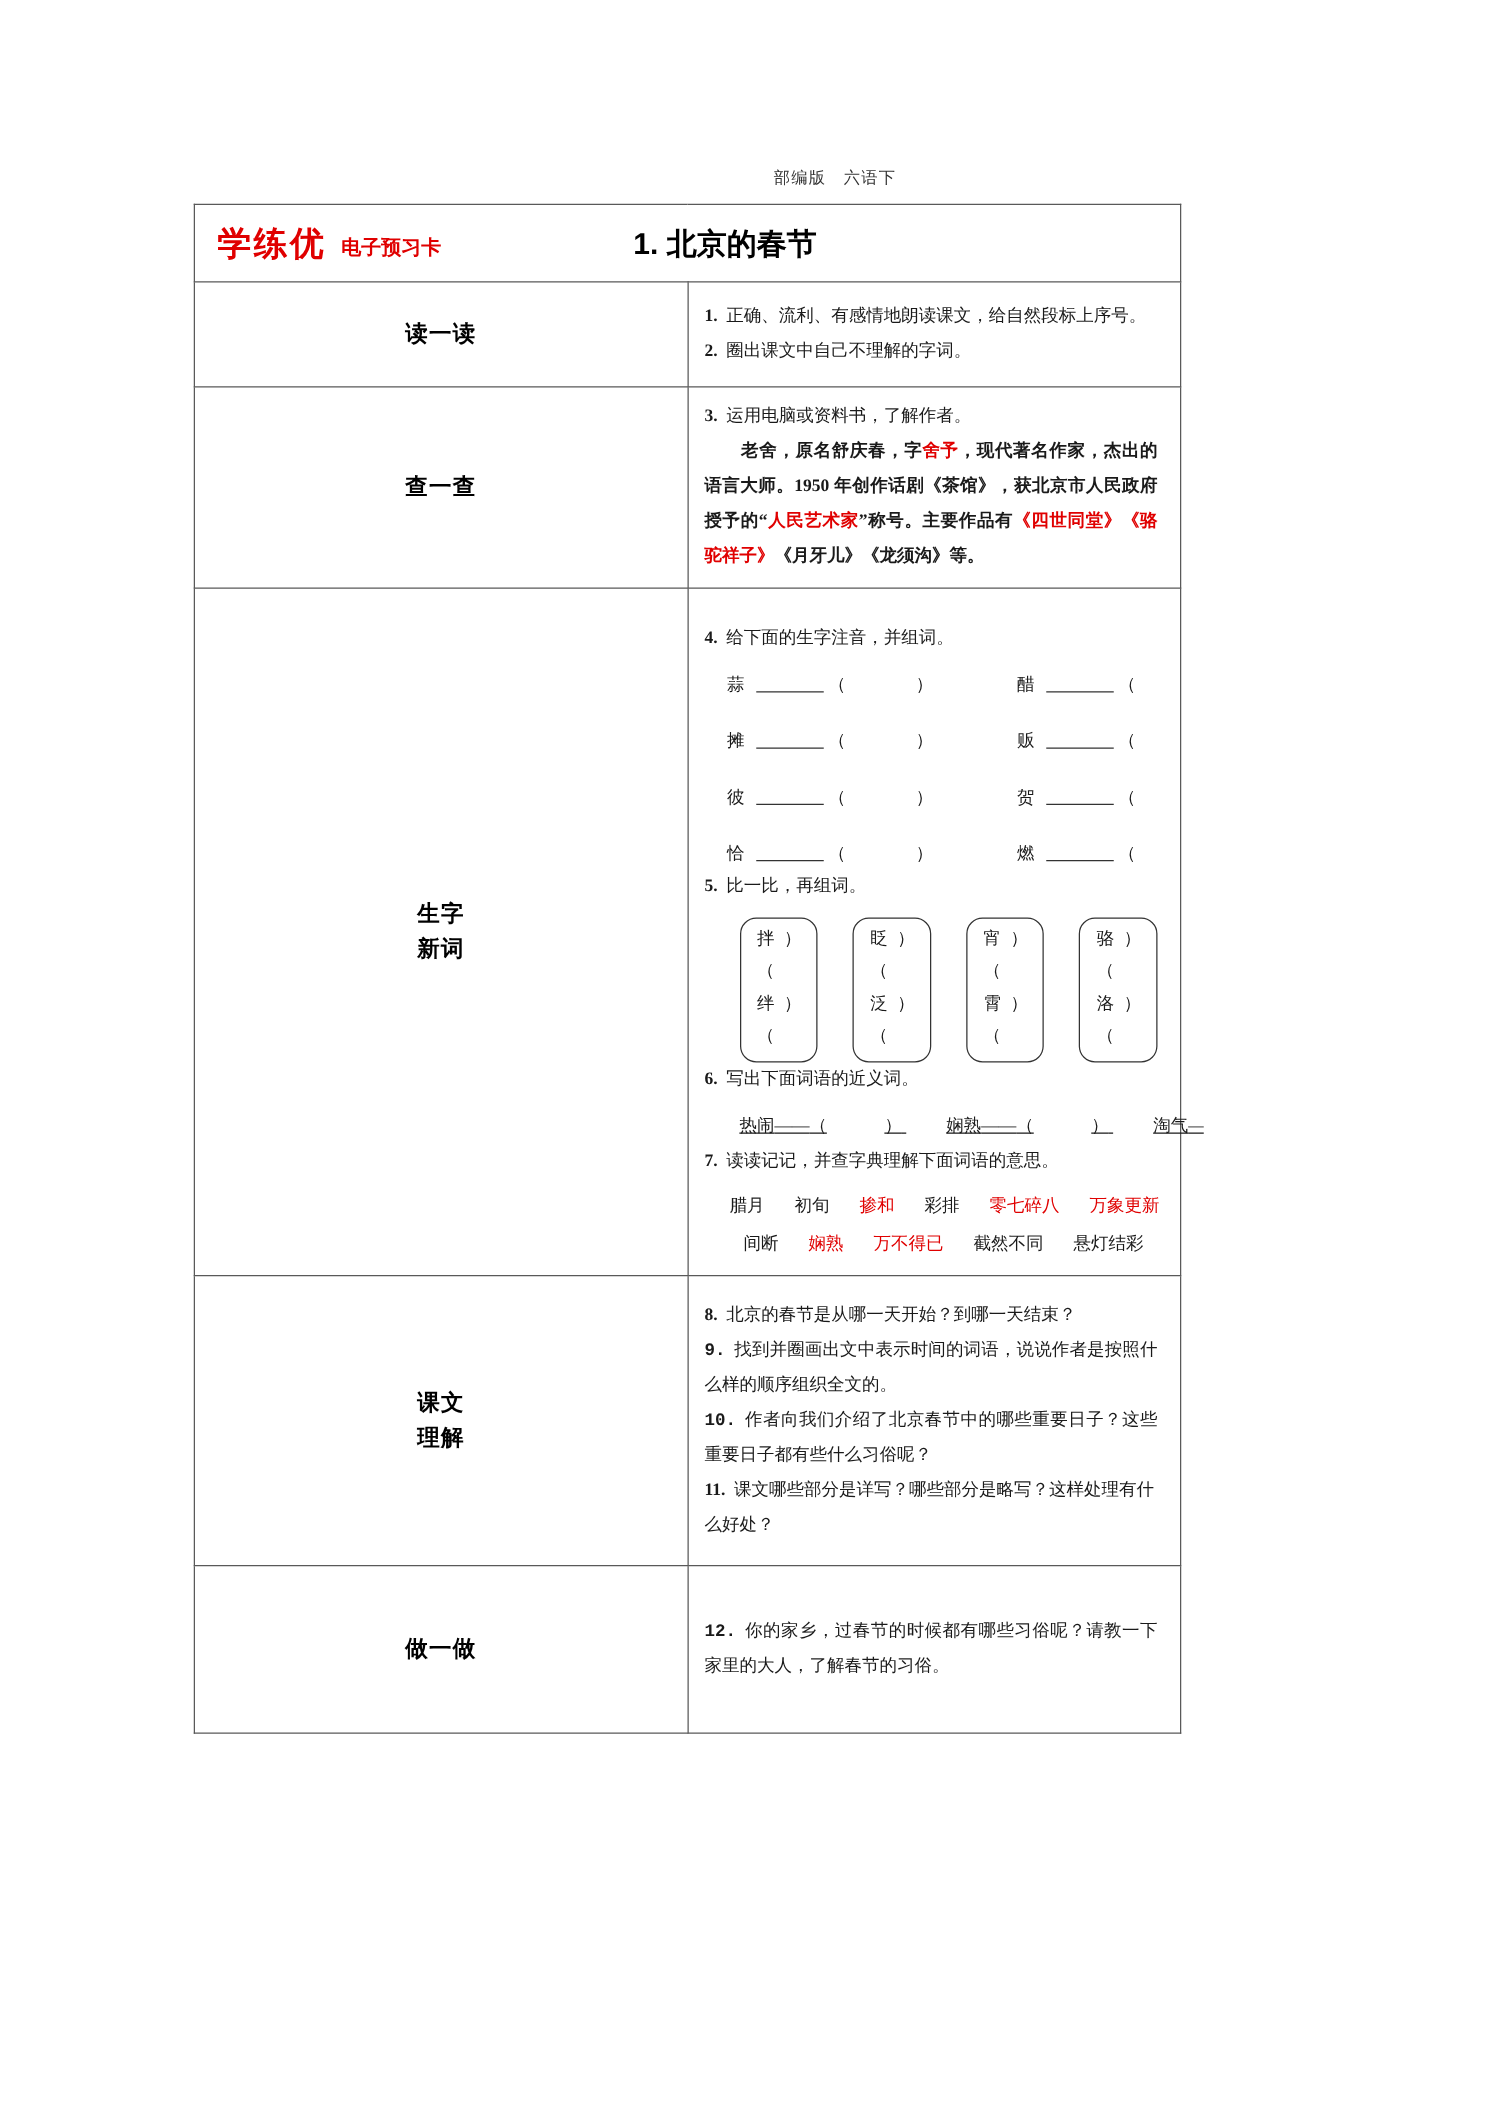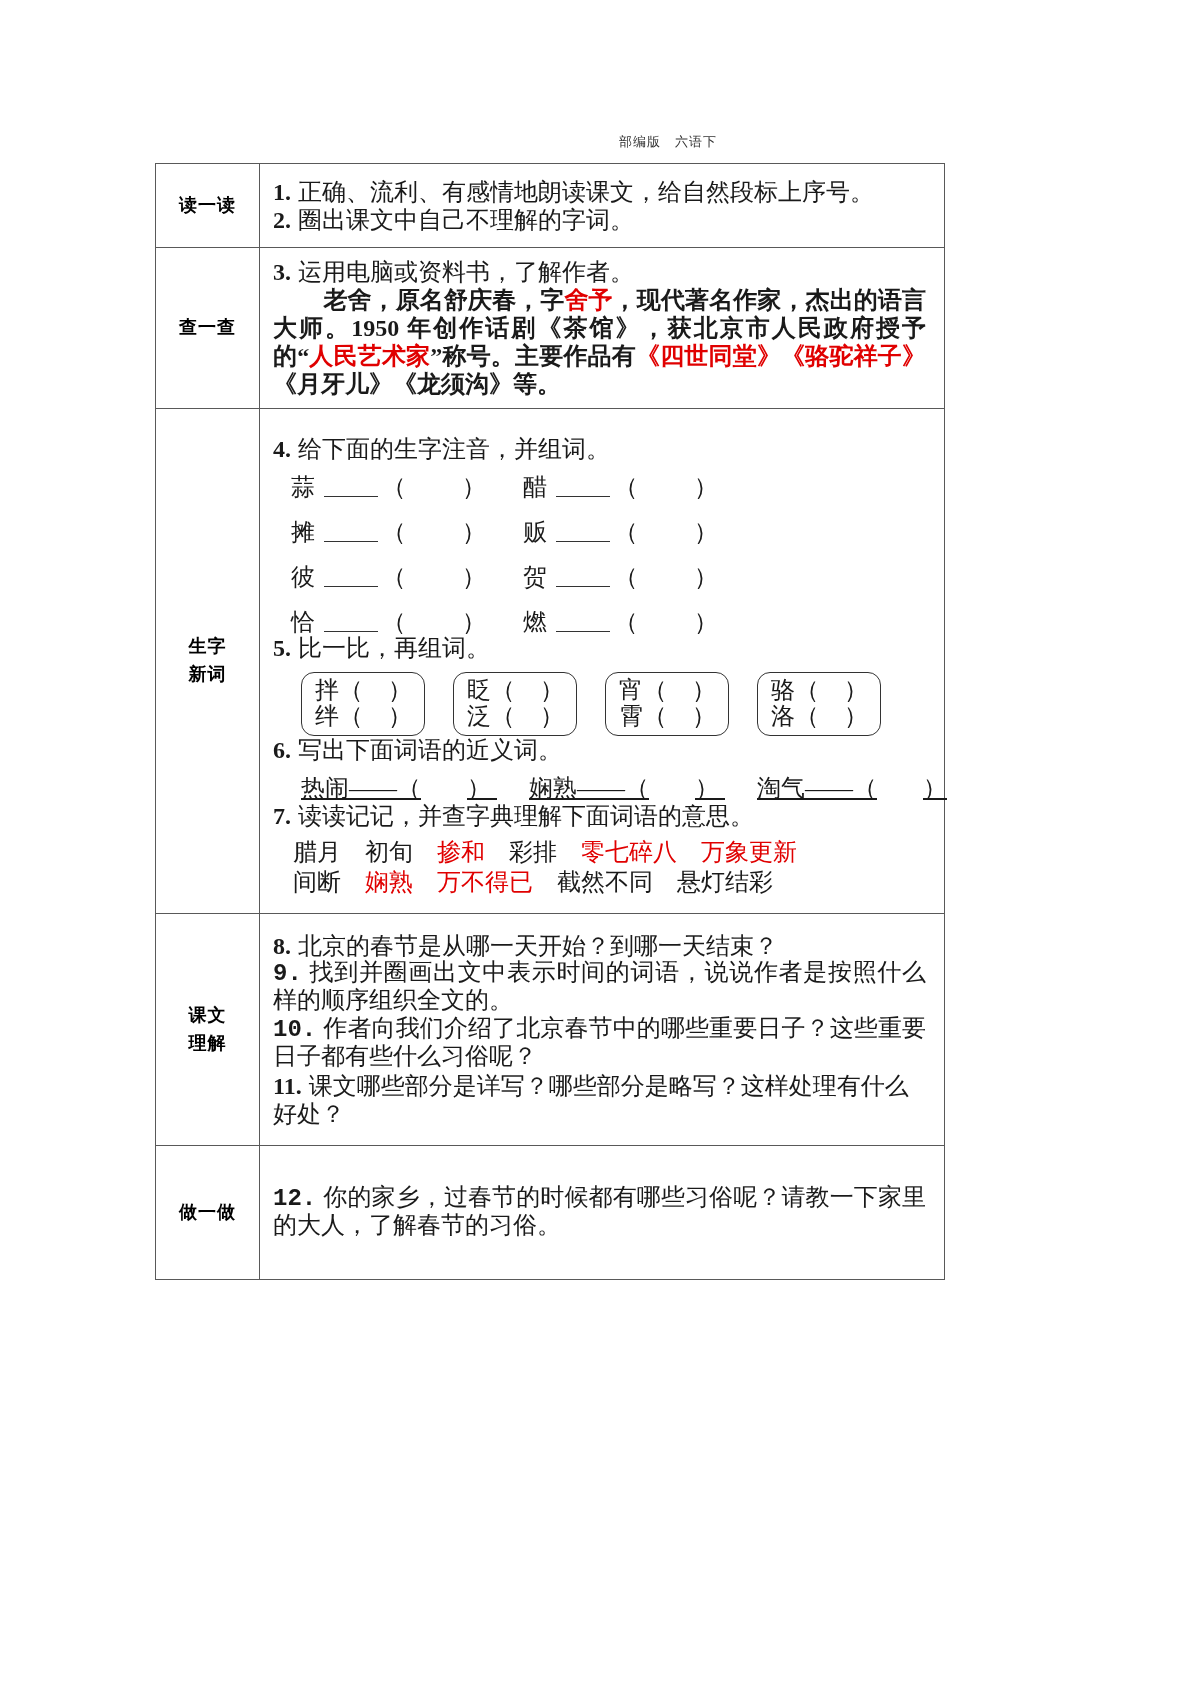--- a/index.html
+++ b/index.html
@@ -32,21 +32,21 @@
   .label-cell {
     width:104px; text-align:center; vertical-align:middle;
     font-weight:bold; font-size:18px; line-height:1.55;
     white-space:pre-line; color:#000;
     font-family:"Liberation Sans", sans-serif;
     letter-spacing:1px;
   }
   .content-cell {
     vertical-align:middle;
     padding:10px 18px 10px 13px;
-    font-size:24px; line-height:28px;
+    font-size:14px; line-height:28px;
   }
   .content-cell.top { vertical-align:top; }
 
   .header-flex { position:relative; display:flex; align-items:center; height:60px; padding-left:18px; }
   .brand {
     color:#e00000; font-weight:bold; font-size:27px;
     font-family:"Liberation Sans", sans-serif; letter-spacing:2px;
   }
   .card-type {
     color:#e00000; font-weight:bold; font-size:16px;
@@ -87,34 +87,43 @@
     width:124px; border:1.5px solid #333; border-radius:13px;
     padding:4px 12px 6px 13px;
   }
   .cline { display:flex; justify-content:space-between; line-height:26px; }
 
   .syn-line { margin:10px 0 0 28px; white-space:nowrap;text-decoration:underline; }
   .syn-group + .syn-group { margin-left:32px; }
   .sgap { display:inline-block; width:46px; }
 
   .vocab-line { margin:8px 0 0 20px; line-height:28px; white-space:nowrap; }
-  .vocab-line.second { margin-top:2px; }
+  .vocab-line.second { margin-top:2px;text-align:center; }
   .vword { margin-right:24px; }
   .vword:last-child { margin-right:0; }
 </style>
 </head>
 <body>
 
 <div class="page">
 
   <div class="edition">部编版　六语下</div>
 
   <table class="card">
 
     <tbody>
+        <tr class="r-head">
+      <td colspan="2">
+        <div class="header-flex">
+          <span class="brand">学练优</span>
+          <span class="card-type">电子预习卡</span>
+          <span class="lesson-title">1. 北京的春节</span>
+        </div>
+      </td>
+    </tr>
 
     <tr class="r-read">
       <td class="label-cell">读一读</td>
       <td class="content-cell">
         <div class="item"><span class="num">1.</span><span>正确、流利、有感情地朗读课文，给自然段标上序号。</span></div>
         <div class="item"><span class="num">2.</span><span>圈出课文中自己不理解的字词。</span></div>
       </td>
     </tr>
 
     <tr class="r-check">

